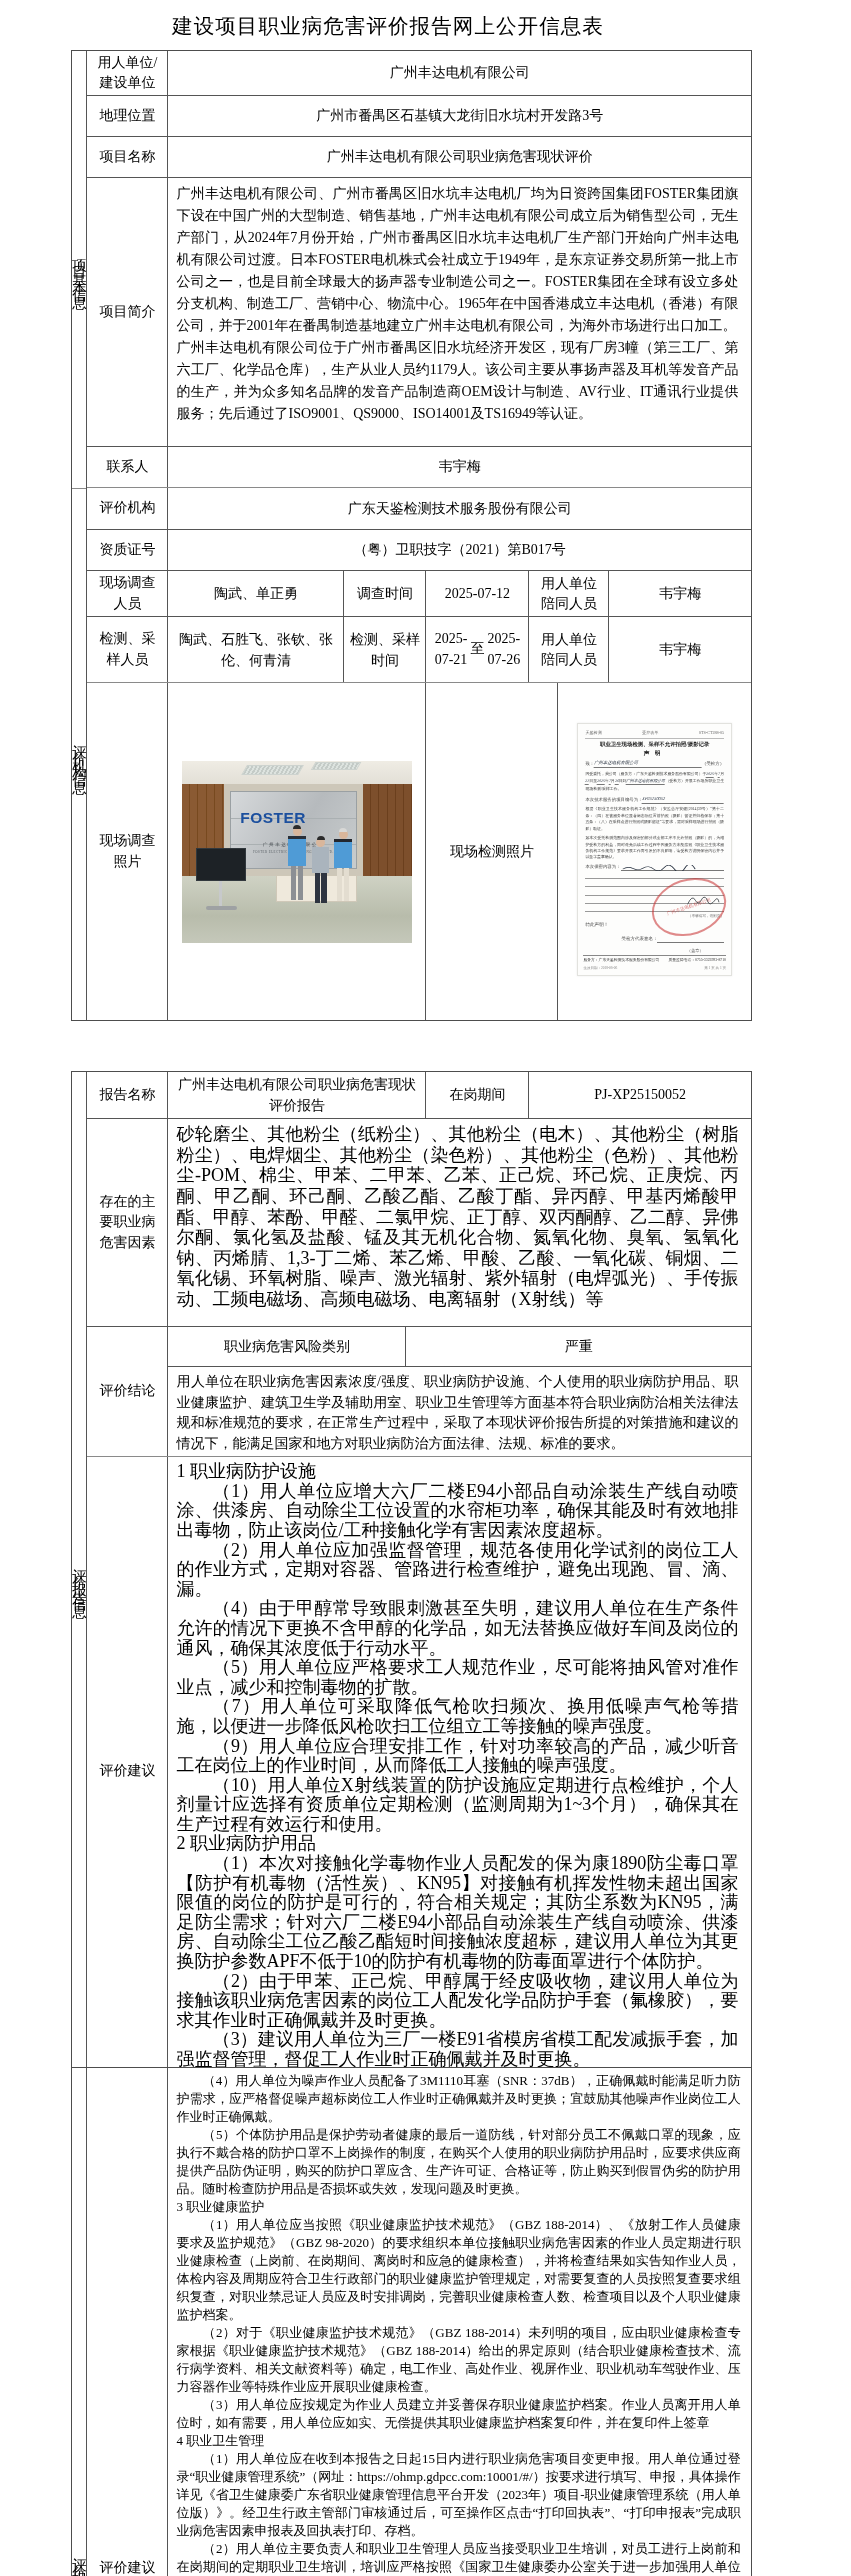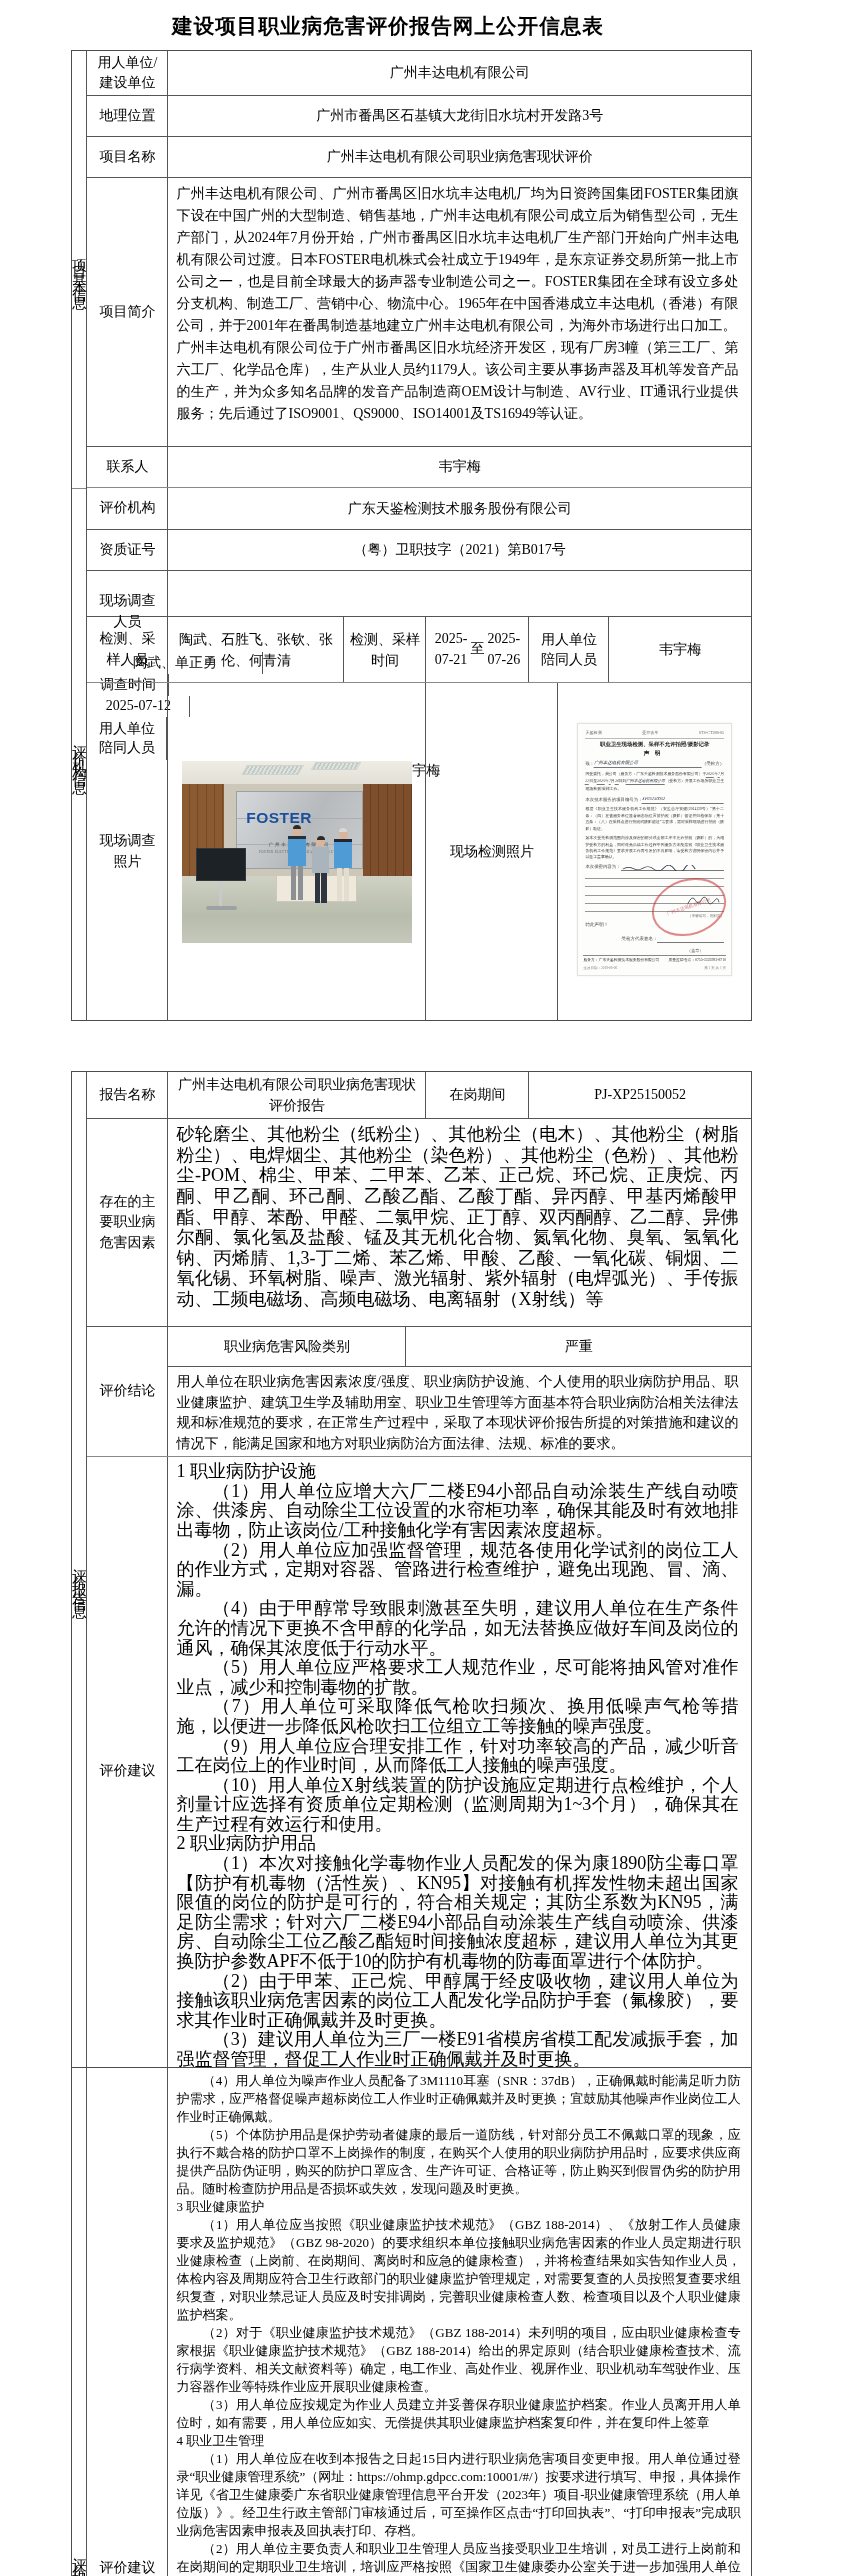--- a/index.html
+++ b/index.html
@@ -4,21 +4,21 @@
 <style>
   * { margin:0; padding:0; box-sizing:border-box; }
   html,body { background:#ffffff; }
   body {
     width:852px; height:3409px; position:relative;
     font-family:"Liberation Serif","DejaVu Serif",serif;
     color:#000;
   }
   .page-title {
     position:absolute; top:12.4px; left:0; width:776px;
-    text-align:center; font-size:20.6px; font-weight:bold; letter-spacing:1px;
+    text-align:center; font-size:20.6px; font-weight:normal; letter-spacing:1px;
   }
   .block {
     position:absolute; left:71px; width:681px;
     border:1.5px solid #4d4d4d; display:flex; background:#fff;
   }
   .colA { width:41px; border-right:0.8px solid #555; display:flex; flex-direction:column; }
   .colA-cell { flex:0 0 auto; display:flex; align-items:center; justify-content:center; }
   .colA-fill { flex:1 1 auto; display:flex; align-items:center; justify-content:center; }
   .vtext {
     writing-mode:vertical-lr; text-orientation:upright;
@@ -52,21 +52,21 @@
   
   .photo-wrap { flex:0 0 258px; border-right:0.8px solid #555; display:flex; align-items:center; justify-content:center; }
   .photo { position:relative; width:230px; height:182px; overflow:hidden; background:#e9e6de; }
   .ph-ceiling { position:absolute; top:0; left:0; right:0; height:24px; background:linear-gradient(#efece4,#e2dfd6); }
   .ph-light { position:absolute; background:repeating-linear-gradient(90deg,#c4cbc7 0 2.1px,#dde3df 2.1px 4.1px); border:1px solid #cdd3cf; transform:skewX(-30deg); }
   .ph-wall-l { position:absolute; left:0; top:23px; width:42px; height:94px;
     background:repeating-linear-gradient(90deg,#8a5a33 0 7.2px,#77491f 7.2px 8.2px); }
   .ph-wall-r { position:absolute; right:0; top:23px; width:49px; height:94px;
     background:repeating-linear-gradient(90deg,#7d4f2c 0 7.2px,#6b3f1d 7.2px 8.2px); }
   .ph-back { position:absolute; left:42px; right:49px; top:23px; height:94px; background:#cdc7b9; }
-  .ph-screen { position:absolute; left:54px; top:30px; width:127px; height:78px;
+  .ph-screen { position:absolute; left:48px; top:30px; width:127px; height:78px;
     background:linear-gradient(120deg,#d6d9db 0%,#b6babd 55%,#c8cccd 100%);
     border:1px solid #9aa0a3; }
   .ph-screen .seg { position:absolute; left:0; right:0; height:0.5px; background:#aab0b2; }
   .foster-logo { position:absolute; left:9.3px; top:17.5px; font-family:"Liberation Sans",sans-serif;
     font-weight:bold; font-size:15.5px; color:#1b4f9e; letter-spacing:0.5px; }
   .ph-cap { position:absolute; left:0; right:0; top:50px; text-align:center; color:#3a3f45; font-size:4.6px; letter-spacing:1.5px; }
   .ph-cap-en { position:absolute; left:0; right:0; top:58px; text-align:center; color:#5a6066; font-size:3.1px; letter-spacing:0.5px; }
   .ph-floor { position:absolute; left:0; right:0; bottom:0; height:67px;
     background:linear-gradient(#cfd2c4,#b8bcab 60%,#c5c8ba); }
   .ph-tv { position:absolute; left:14.4px; top:87px; width:50px; height:33px; background:#1d2226; border:1.5px solid #31383d; }
@@ -141,21 +141,21 @@
       <div class="val">韦宇梅</div>
     </div>
     <div class="row" style="height:42px;">
       <div class="lbl">评价机构</div>
       <div class="val">广东天鉴检测技术服务股份有限公司</div>
     </div>
     <div class="row" style="height:41px;">
       <div class="lbl">资质证号</div>
       <div class="val">（粤）卫职技字（2021）第B017号</div>
     </div>
-    <div class="row" style="height:46px;flex-direction:column;">
+    <div class="row" style="height:46px;">
       <div class="lbl">现场调查人员</div>
       <div class="cell" style="width:176px;">陶武、单正勇</div>
       <div class="cell" style="width:82px;">调查时间</div>
       <div class="cell" style="width:103px;">2025-07-12</div>
       <div class="cell" style="width:80px; line-height:1.4;">用人单位陪同人员</div>
       <div class="cell" style="flex:1 1 auto;">韦宇梅</div>
     </div>
     <div class="row thick" style="height:66px;">
       <div class="lbl">检测、采样人员</div>
       <div class="cell" style="width:176px; line-height:1.5;">陶武、石胜飞、张钦、张伦、何青清</div>

